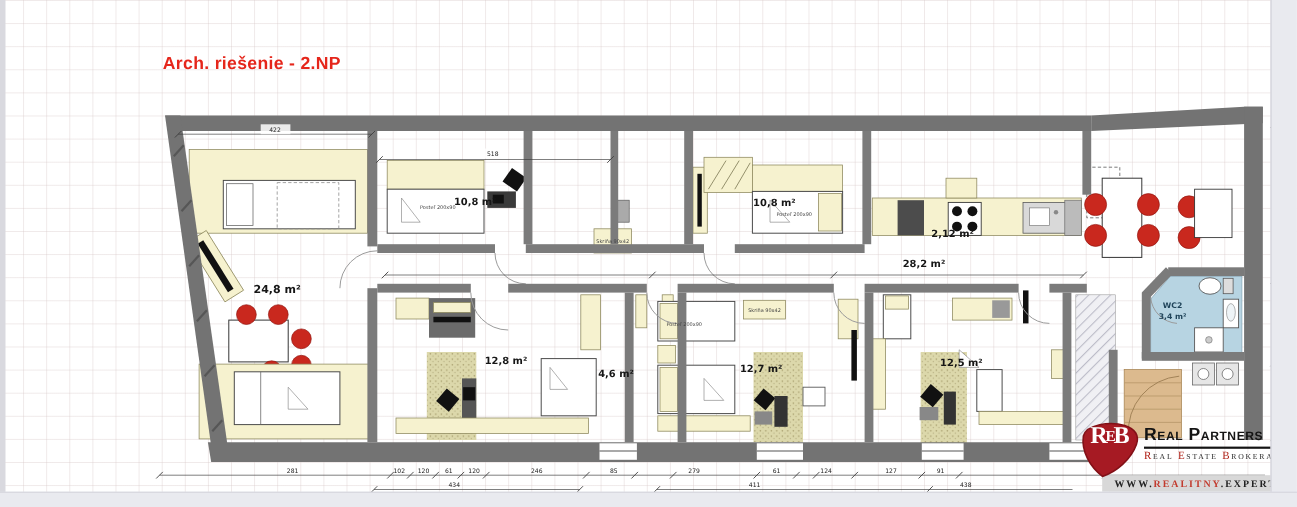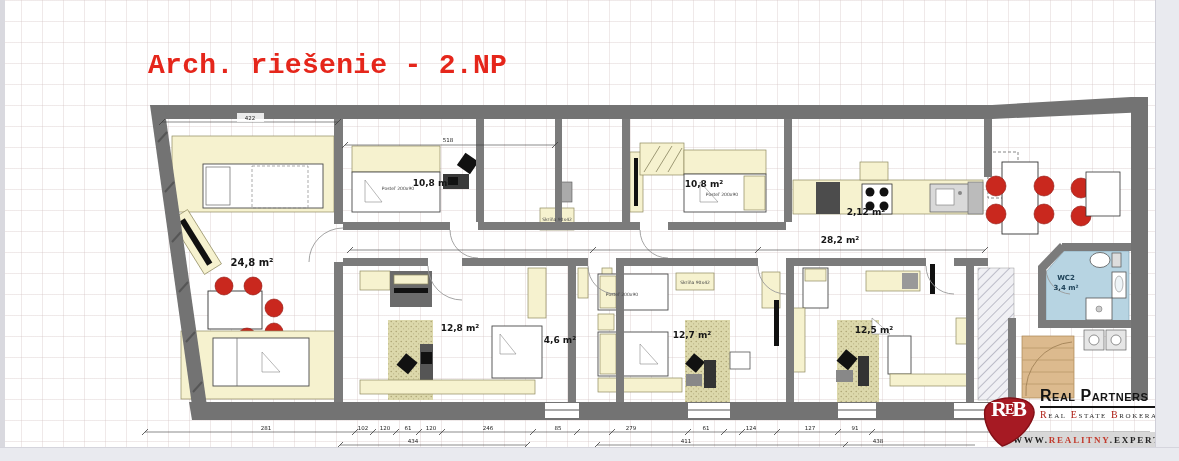--- a/index.html
+++ b/index.html
@@ -7,39 +7,39 @@
     background-color:#ffffff;
     background-image:
       linear-gradient(to right, rgba(214,198,198,.38) 1px, transparent 1px),
       linear-gradient(to bottom, rgba(214,198,198,.38) 1px, transparent 1px);
     background-size:21px 21px;
     font-family:"DejaVu Sans",sans-serif;}
   .edge-left{position:absolute;left:0;top:0;width:5px;height:100%;background:#d9d9df;z-index:6;}
   .edge-right{position:absolute;right:0;top:0;width:23px;height:100%;background:#e9eaef;border-left:1px solid #cfcfd8;z-index:6;}
   .edge-bottom{position:absolute;left:0;bottom:0;width:100%;height:13px;background:#e9eaef;border-top:1px solid #d5d5dd;z-index:6;}
   .title{position:absolute;left:148px;top:50px;z-index:3;
-    font-family:Liberation Mono, monospace;font-weight:bold;font-size:28px;color:#e5261b;letter-spacing:.3px;}
+    font-family:Liberation Sans, sans-serif;font-weight:bold;font-size:16px;color:#e5261b;letter-spacing:.3px;}
   svg.plan{position:absolute;left:0;top:0;z-index:1;}
   
   .lbl{font:bold 9px "DejaVu Sans",sans-serif;fill:#161616;text-anchor:middle;}
   .lbl-big{font:bold 10px "DejaVu Sans",sans-serif;fill:#161616;text-anchor:middle;}
   .lbl-sm{font:bold 7px "DejaVu Sans",sans-serif;fill:#20445a;text-anchor:middle;}
   .tiny{font:4.5px "DejaVu Sans",sans-serif;fill:#444;text-anchor:middle;}
   .dim{font:5.5px "DejaVu Sans",sans-serif;fill:#222;text-anchor:middle;}
   .furn{fill:#f6f2cf;stroke:#8f8a5f;stroke-width:.7;}
   .bed{fill:#ffffff;stroke:#4a4a4a;stroke-width:.9;}
   .wallf{fill:#737373;}
   .iwall{fill:#7b7b7b;}
   .arc{fill:none;stroke:#9a9a9a;stroke-width:.9;}
   .dimline{stroke:#3c3c3c;stroke-width:.6;}
   .tick{stroke:#3c3c3c;stroke-width:.8;}
   
   .logo{position:absolute;left:978px;top:381px;width:194px;z-index:5;}
   .logo-row{position:relative;height:48px;}
-  .shield-wrap{position:absolute;left:2px;top:13px;width:58px;height:54px;text-decoration:underline;}
+  .shield-wrap{position:absolute;left:2px;top:0;width:58px;height:54px;text-decoration:underline;}
   .mono{position:absolute;left:0;top:4px;width:58px;text-align:center;color:#fff;
     font-family:"Liberation Serif",serif;font-weight:bold;line-height:1;}
   .mono .big{font-size:22px;}
   .mono .mid{font-size:14px;position:relative;top:-2px;margin:0 -2px;}
   .logo-text{position:absolute;left:62px;top:6px;width:132px;}
   .logo-name{font-family:Liberation Sans, sans-serif;font-variant:small-caps;font-weight:600;
     font-size:16px;color:#141414;letter-spacing:.5px;border-bottom:2px solid #141414;
     padding-bottom:1px;white-space:nowrap;}
   .logo-tagline{font-family:"Liberation Serif",serif;font-variant:small-caps;font-size:10px;
     color:#2b2b2b;letter-spacing:1.6px;margin-top:1px;white-space:nowrap;}

